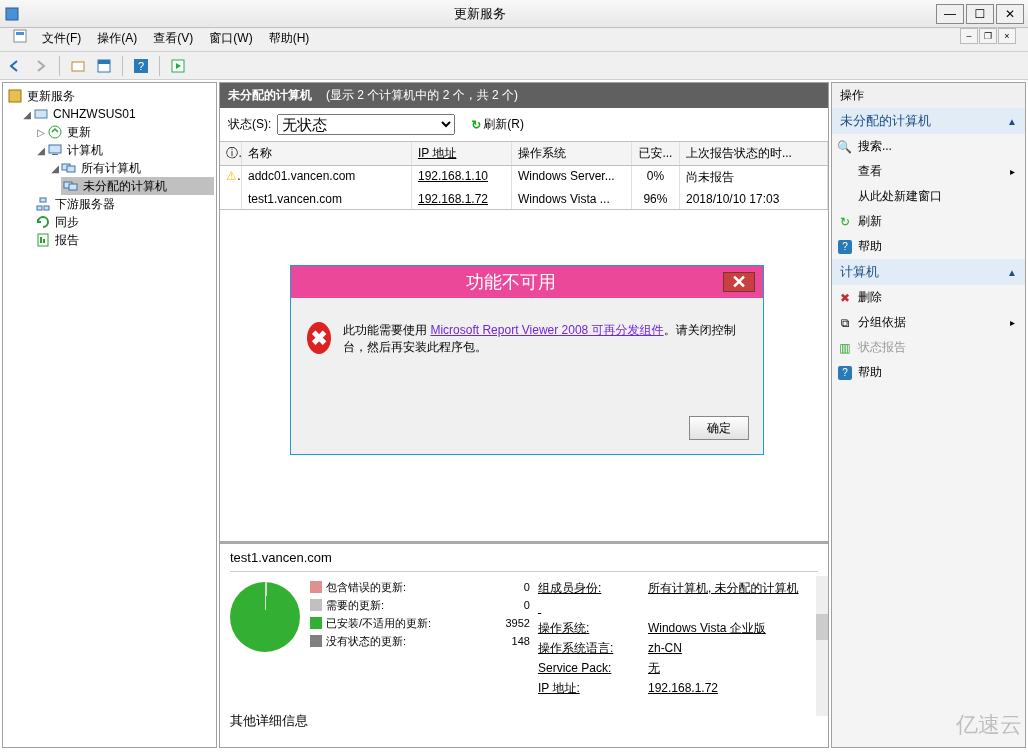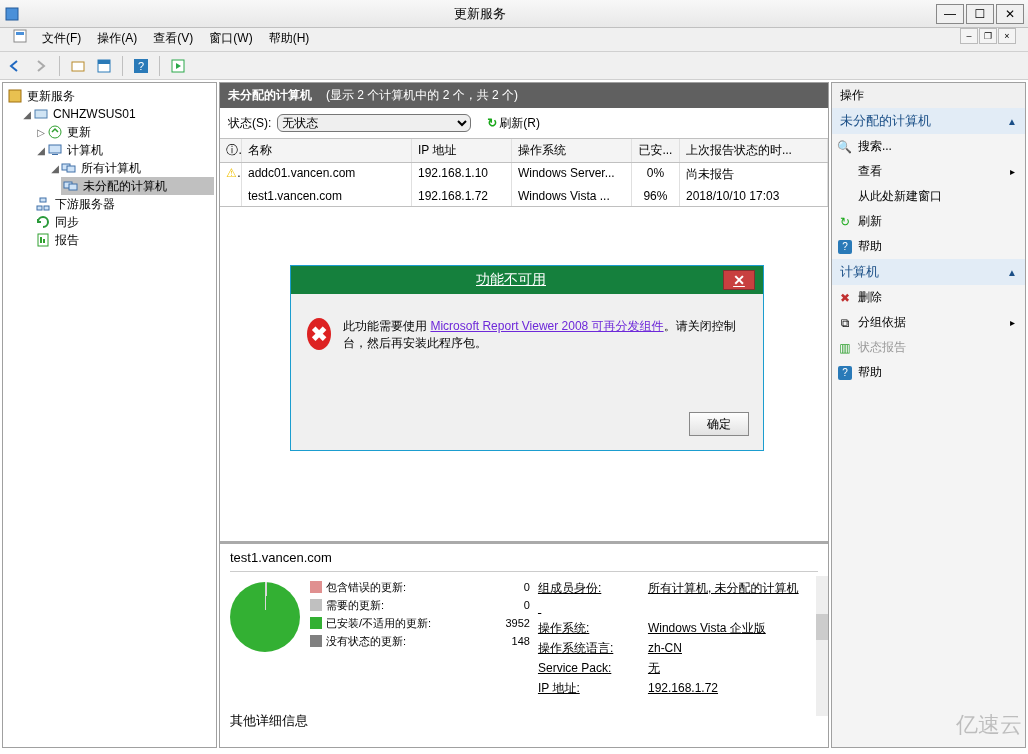--- a/index.html
+++ b/index.html
@@ -120,42 +120,41 @@
 }
 .center-header-title { font-weight: bold; }
 .filter-bar {
   border-bottom: 1px solid #c0c0c0;
   padding: 6px 8px;
   display: flex;
   align-items: center;
   gap: 6px;
 }
 .filter-bar select {
-  width: 194px;
-  font-size: 12px;
-  border-radius: 6px;
+  width: 178px;
+  font-size: 15px;
 }
 .refresh-link { color: #000; display:flex; align-items:center; gap:2px; }
 .refresh-icon { color:#1aa81a; font-weight:bold; }
 .table {
   border-bottom: 1px solid #c0c0c0;
 }
 .thead, .trow { display: flex; }
 .thead { background: #f4f4f4; border-bottom: 1px solid #c0c0c0; }
 .th, .td {
   padding: 3px 6px;
   border-right: 1px solid #e0e0e0;
   overflow: hidden;
   white-space: nowrap;
   text-overflow: ellipsis;
 }
 .th { font-weight: normal; }
 .col-icon { width: 22px; flex:none; }
 .col-name { width: 170px; flex:none;}
-.col-ip { width: 100px; flex:none;}
+.col-ip { width: 100px; flex:none;text-decoration:underline;}
 .col-os { width: 120px; flex:none;}
 .col-inst { width: 48px; flex:none; text-align:center;}
 .col-last { flex:1;}
 .row-warn::before { content:"⚠"; color:#f0c000; }
 .detail-gap { flex:1; }
 .detail-pane {
   border-top: 3px solid #aaa;
   background: #fff;
   padding: 6px 10px 10px 10px;
   height: 206px;
@@ -221,28 +220,27 @@
 .action-disabled { color:#999; }
 .dialog {
   position: absolute;
   left: 290px;
   top: 265px;
   width: 474px;
   background: #f0f0f0;
   border: 1px solid #1b9dcf;
 }
 .dialog-title {
-  background: #15803d;
+  background: #ec4899;
   color: #fff;
   padding: 4px 8px;
   text-align: center;
-  font-size: 14px;
+  font-size: 18px;
   display:flex;
   align-items:center;
-  text-decoration:underline;
 }
 .dialog-title-text { flex:1; }
 .dialog-close {
   width: 32px; height: 20px;
   background: #c84040;
   color:#fff;
   display:flex; align-items:center; justify-content:center;
   font-weight:bold;
   border:1px solid #803030;
 }

